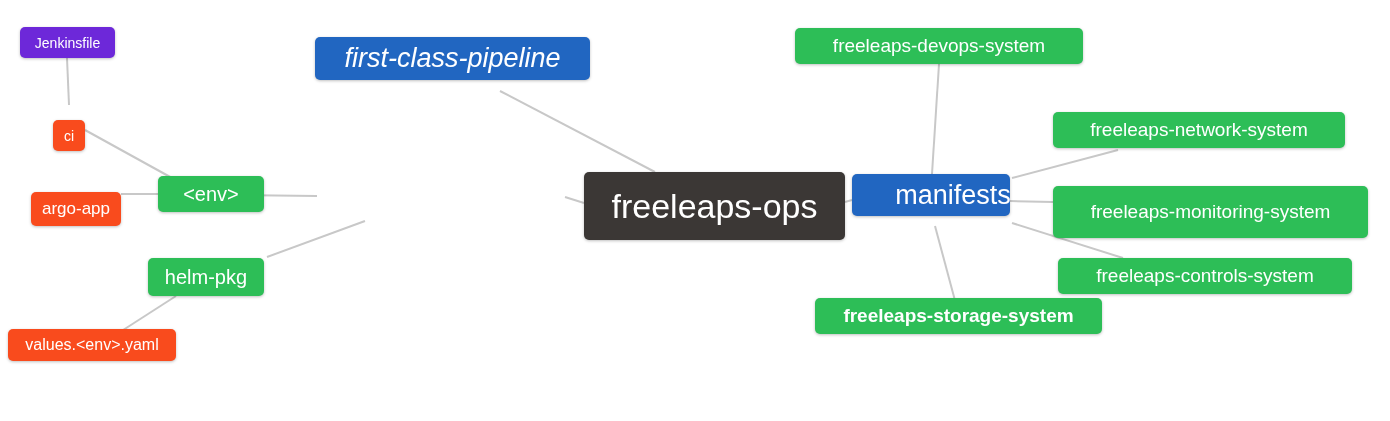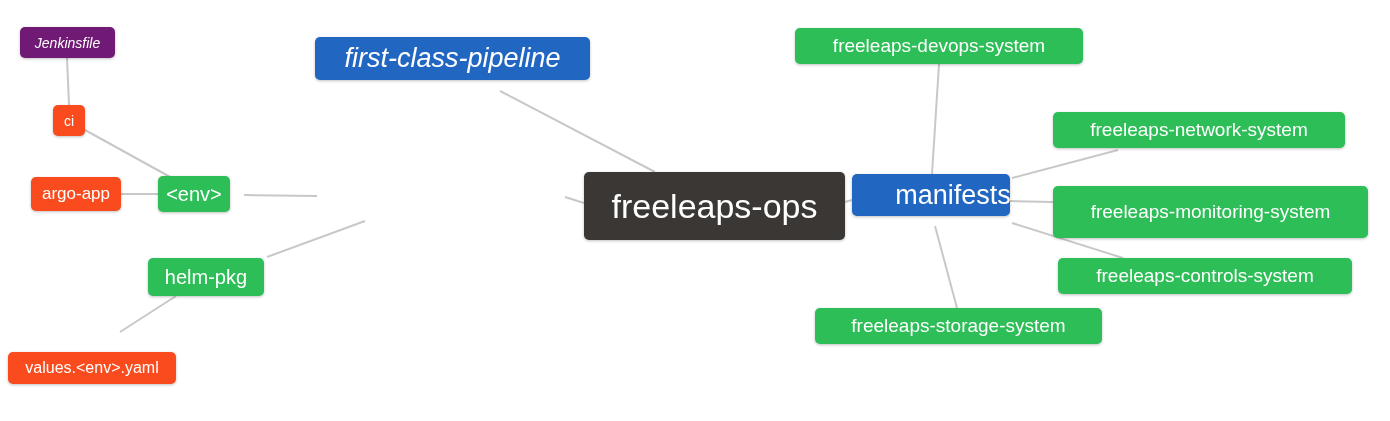--- a/index.html
+++ b/index.html
@@ -15,42 +15,42 @@
   .node{
     position:absolute;
     display:flex;align-items:center;justify-content:center;
     color:#ffffff;
     white-space:nowrap;
     border-radius:5px;
     box-shadow:0 1px 3px rgba(0,0,0,.25);
     cursor:pointer;
     box-sizing:border-box;
   }
-  .orange{background:#701a75;font-style:italic;}
-  .red{background:#f94b1d;}
+  .orange{background:#6d28d9;}
+  .red{background:#f94b1d;margin-top:15px;}
   .green{background:#2dbe57;}
   .blue{background:#2166c1;}
   .dark{background:#3b3735;text-align:center;}
 
   
   #n-jenkinsfile{left:20px;top:27px;width:95px;height:31px;font-size:14px;}
   #n-ci{left:53px;top:105px;width:32px;height:31px;font-size:14px;}
   #n-argo-app{left:31px;top:177px;width:90px;height:34px;font-size:17px;}
-  #n-env{left:158px;top:176px;width:72px;height:36px;font-size:20px;}
+  #n-env{left:158px;top:176px;width:106px;height:36px;font-size:20px;}
   #n-first-class-pipeline{left:315px;top:37px;width:275px;height:43px;font-size:27px;font-style:italic;}
   #n-service-name{left:317px;top:172px;width:248px;height:49px;font-size:26px;}
   #n-freeleaps-ops{left:584px;top:172px;width:261px;height:68px;font-size:34px;}
   #n-manifests{left:852px;top:174px;width:158px;height:42px;font-size:27px;padding-left:44px;}
   #n-devops{left:795px;top:28px;width:288px;height:36px;font-size:19px;}
   #n-network{left:1053px;top:112px;width:292px;height:36px;font-size:19px;}
   #n-monitoring{left:1053px;top:186px;width:315px;height:52px;font-size:19px;}
   #n-controls{left:1058px;top:258px;width:294px;height:36px;font-size:19px;text-align:right;}
-  #n-storage{left:815px;top:308px;width:287px;height:36px;font-size:19px;}
+  #n-storage{left:815px;top:298px;width:287px;height:36px;font-size:19px;font-weight:bold;}
   #n-helm-pkg{left:148px;top:258px;width:116px;height:38px;font-size:20px;}
-  #n-values-env-yaml{left:8px;top:352px;width:168px;height:32px;font-size:16px;}
+  #n-values-env-yaml{left:8px;top:314px;width:168px;height:32px;font-size:16px;}
 </style>
 </head>
 <body>
 
 <div class="canvas">
 
   <svg class="edges" viewBox="0 0 1390 421">
     <line x1="67" y1="58" x2="69" y2="105"></line>
     <line x1="85" y1="130" x2="172" y2="178"></line>
     <line x1="121" y1="194" x2="158" y2="194"></line>

